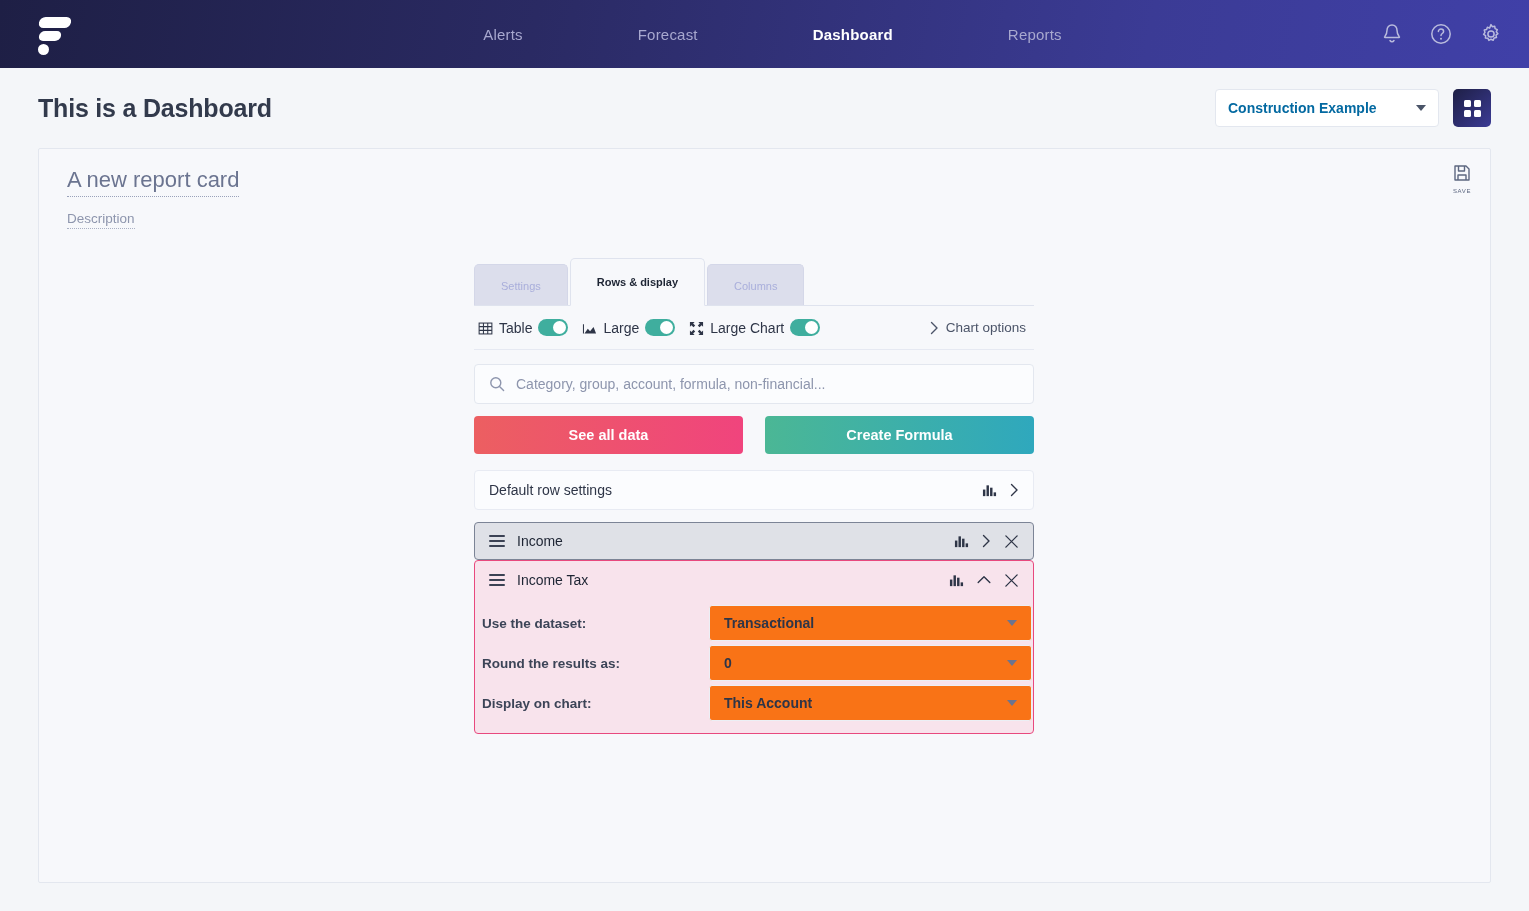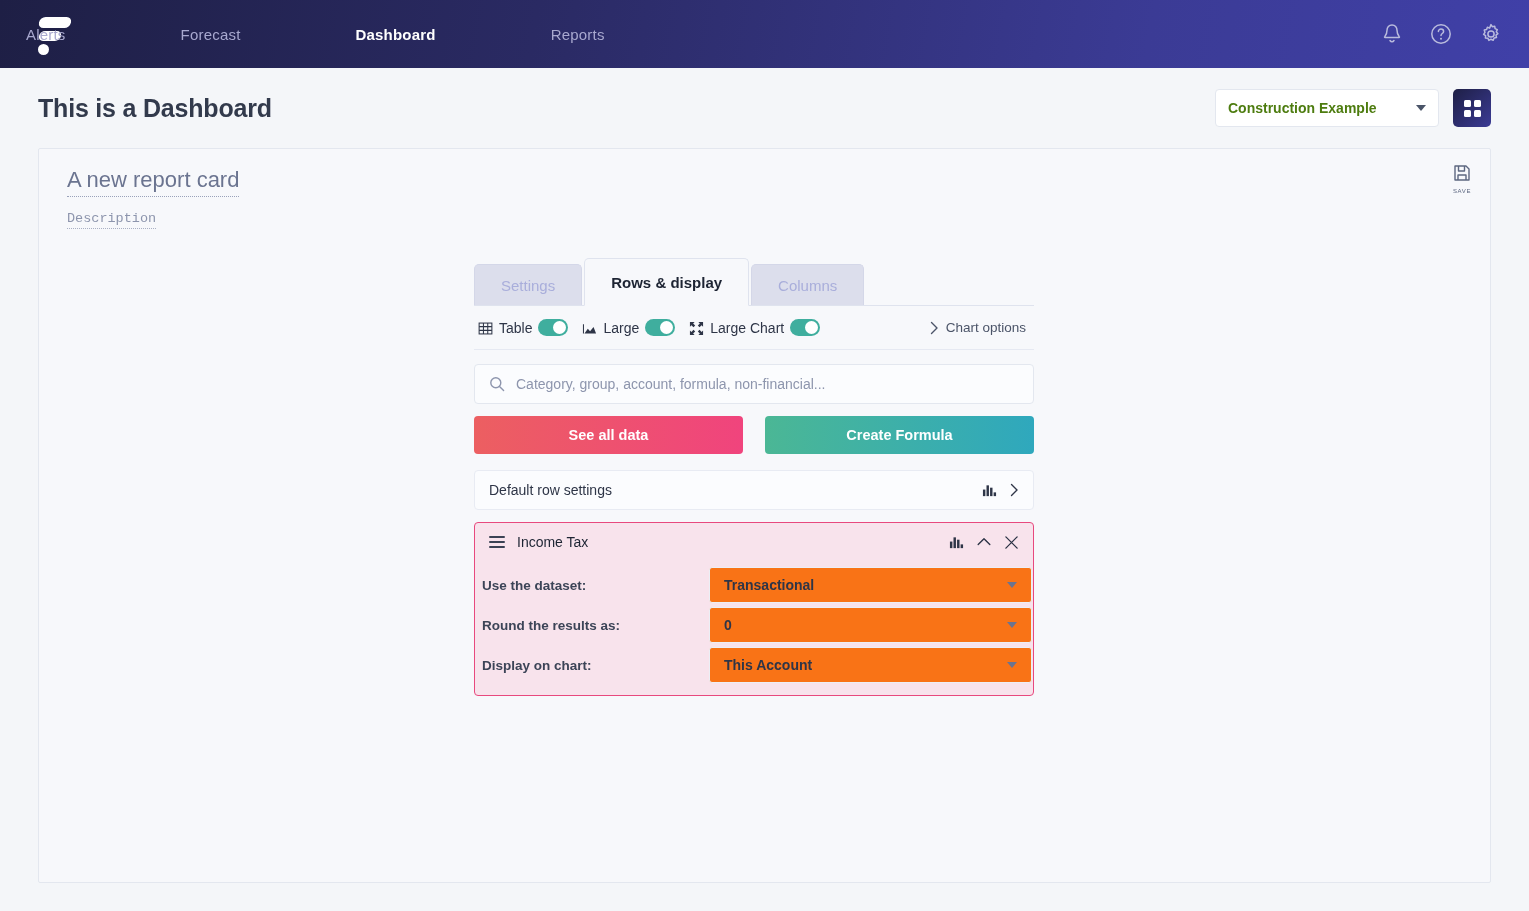--- a/index.html
+++ b/index.html
@@ -29,21 +29,21 @@
   }
   .logo .bar1 { width: 32px; height: 11px; left: 4px; top: 4px; }
   .logo .bar2 { width: 22px; height: 10px; left: 4px; top: 18px; }
   .logo .dot {
     position: absolute; width: 11px; height: 11px; border-radius: 50%;
     background: #ffffff; left: 3px; top: 31px;
   }
 
   .nav-items {
     position: absolute; left: 16px; right: 0;
-    display: flex; justify-content: flex-start; align-items: center;
+    display: flex; justify-content: center; align-items: center;
     gap: 95px;
     pointer-events: none;
   }
   .nav-item {
     pointer-events: auto;
     color: #a8a8cf;
     font-size: 15px;
     letter-spacing: .2px;
     cursor: pointer;
     padding: 6px 10px;
@@ -73,21 +73,21 @@
     display: flex; align-items: center; gap: 14px;
   }
   .select-box {
     width: 224px; height: 38px;
     background: #ffffff;
     border: 1px solid #e3e7ef;
     border-radius: 4px;
     display: flex; align-items: center;
     padding: 0 12px;
     cursor: pointer;
-    font-size: 14px; color: #4d7c0f; font-weight: bold;
+    font-size: 14px; color: #0369a1; font-weight: bold;
   }
   .select-box .caret {
     margin-left: auto;
     width: 0; height: 0;
     border-left: 5px solid transparent;
     border-right: 5px solid transparent;
     border-top: 6px solid #4a5468;
   }
   .grid-btn {
     width: 38px; height: 38px; border-radius: 5px;
@@ -116,21 +116,20 @@
     border-bottom: 1px dotted #9aa2ba;
     padding-bottom: 3px;
     cursor: text;
   }
   .card-desc {
     position: absolute; left: 28px; top: 62px;
     font-size: 13.5px; color: #8d95ad;
     border-bottom: 1px dotted #a9b0c4;
     padding-bottom: 2px;
     cursor: text;
-    font-family: Liberation Mono, monospace;
   }
   .save-btn {
     position: absolute; right: 18px; top: 14px;
     display: flex; flex-direction: column; align-items: center;
     cursor: pointer; gap: 2px;
   }
   .save-label {
     font-size: 9px; color: #5d6780; letter-spacing: .6px;
     font-variant: small-caps; text-transform: lowercase;
   }
@@ -140,21 +139,21 @@
     position: absolute;
     left: 435px; top: 109px;
     width: 560px;
   }
 
   .tabs { display: flex; align-items: flex-end; height: 48px; position: relative; }
   .tab {
     height: 42px;
     padding: 0 26px;
     display: flex; align-items: center; justify-content: center;
-    font-size: 15px;
+    font-size: 11px;
     background: #dcdeec;
     color: #a9aedb;
     border-radius: 5px 5px 0 0;
     cursor: pointer;
     border: 1px solid #d4d7e8;
     border-bottom: none;
     margin-right: 2px;
   }
   .tab.active {
     height: 48px;
@@ -246,21 +245,20 @@
     border-radius: 4px;
     display: flex; align-items: center;
     padding: 0 14px; gap: 12px;
     font-size: 14px; color: #1d2433;
     cursor: grab;
   }
   .handle { display: flex; flex-direction: column; gap: 3px; cursor: grab; flex: none; }
   .handle i { width: 16px; height: 2px; background: #3b4254; display: block; border-radius: 1px; }
 
   .row-tax-wrap {
-    margin-top: 12px;
     margin-left: 0px;
     background: #f8e3ec;
     border: 1px solid #e8497e;
     border-radius: 4px;
     overflow: hidden;
   }
   .row-tax-head {
     height: 38px;
     display: flex; align-items: center;
     padding: 0 14px; gap: 12px;
@@ -451,20 +449,48 @@
           </svg>
         </span>
         <span>
           <svg width="9" height="14" viewBox="0 0 9 14" fill="none" stroke="#2e3547" stroke-width="1.4">
             <path d="M1.5 1.5L7 7l-5.5 5.5" stroke-linecap="round" stroke-linejoin="round"></path>
           </svg>
         </span>
       </span>
     </div>
 
+    <div class="row-income">
+      <span class="handle">
+          <i></i>
+          <i></i>
+          <i></i>
+        </span>
+      <span>Income</span>
+      <span class="row-actions">
+        <span>
+          <svg width="15" height="15" viewBox="0 0 16 16" fill="#2e3547">
+            <rect x="1" y="7" width="2.6" height="7"></rect>
+            <rect x="4.8" y="2.5" width="2.6" height="11.5"></rect>
+            <rect x="8.6" y="5" width="2.6" height="9"></rect>
+            <rect x="12.4" y="10" width="2.6" height="4"></rect>
+          </svg>
+        </span>
+        <span>
+          <svg width="9" height="14" viewBox="0 0 9 14" fill="none" stroke="#2e3547" stroke-width="1.4">
+            <path d="M1.5 1.5L7 7l-5.5 5.5" stroke-linecap="round" stroke-linejoin="round"></path>
+          </svg>
+        </span>
+        <span>
+          <svg width="15" height="15" viewBox="0 0 16 16" fill="none" stroke="#2e3547" stroke-width="1.4">
+            <path d="M2 2l12 12M14 2L2 14" stroke-linecap="round"></path>
+          </svg>
+        </span>
+      </span>
+    </div>
 
     <div class="row-tax-wrap">
       <div class="row-tax-head">
         <span class="handle">
             <i></i>
             <i></i>
             <i></i>
           </span>
         <span>Income Tax</span>
         <span class="row-actions">

